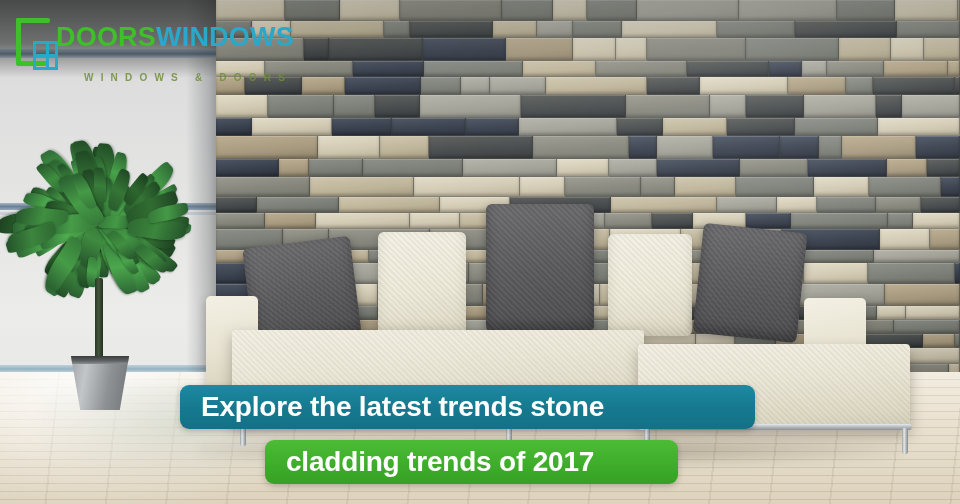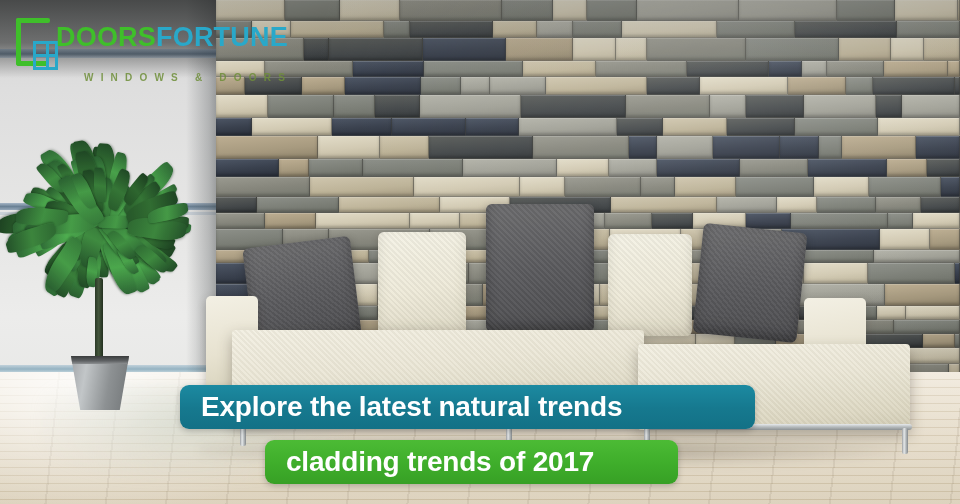--- a/index.html
+++ b/index.html
@@ -700,24 +700,24 @@
 
   <div class="logo">
     <div class="logo-mark">
       <div class="door"></div>
       <div class="door-top"></div>
       <div class="window">
         <div class="win-v"></div>
         <div class="win-h"></div>
       </div>
     </div>
-    <div class="logo-word"><span class="w-green">DOORS</span><span class="w-blue">FORTUNE</span></div>
+    <div class="logo-word"><span class="w-green">DOORS</span><span class="w-blue">WINDOWS</span></div>
     <div class="logo-sub">WINDOWS &amp; DOORS</div>
   </div>
 
   <div class="banner banner-teal">
-    <span>Explore the latest natural trends</span>
+    <span>Explore the latest trends stone</span>
   </div>
   <div class="banner banner-green">
     <span>cladding trends of 2017</span>
   </div>
 
 </div>
 
 </body></html>

